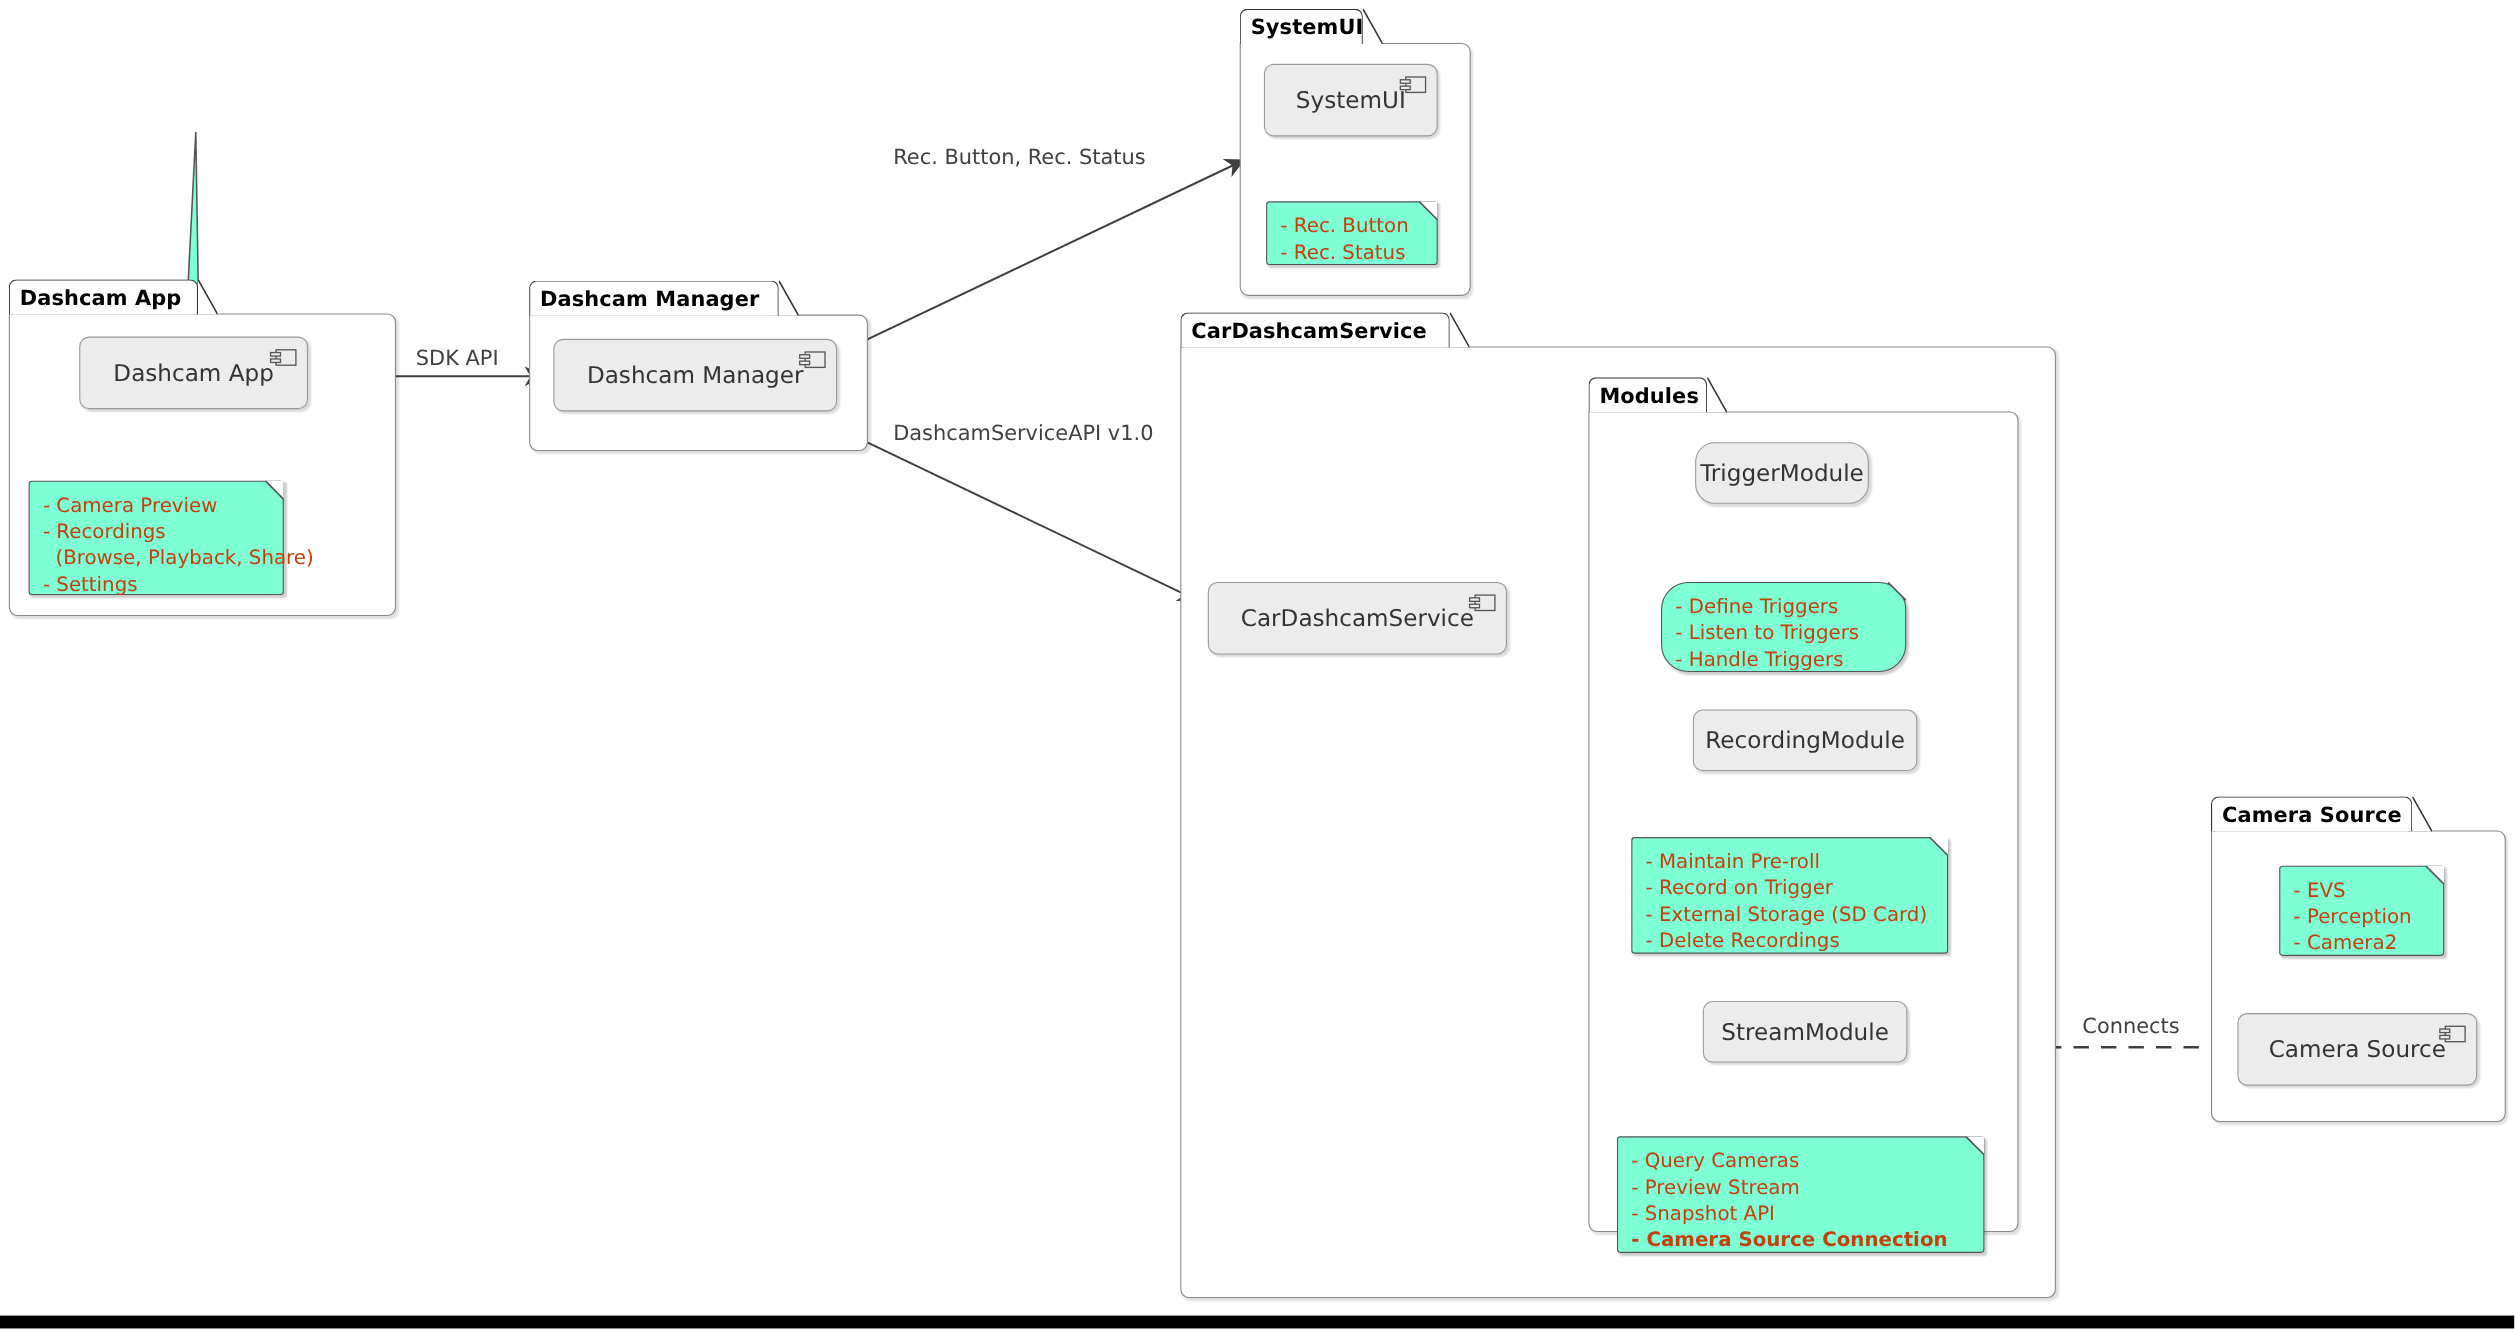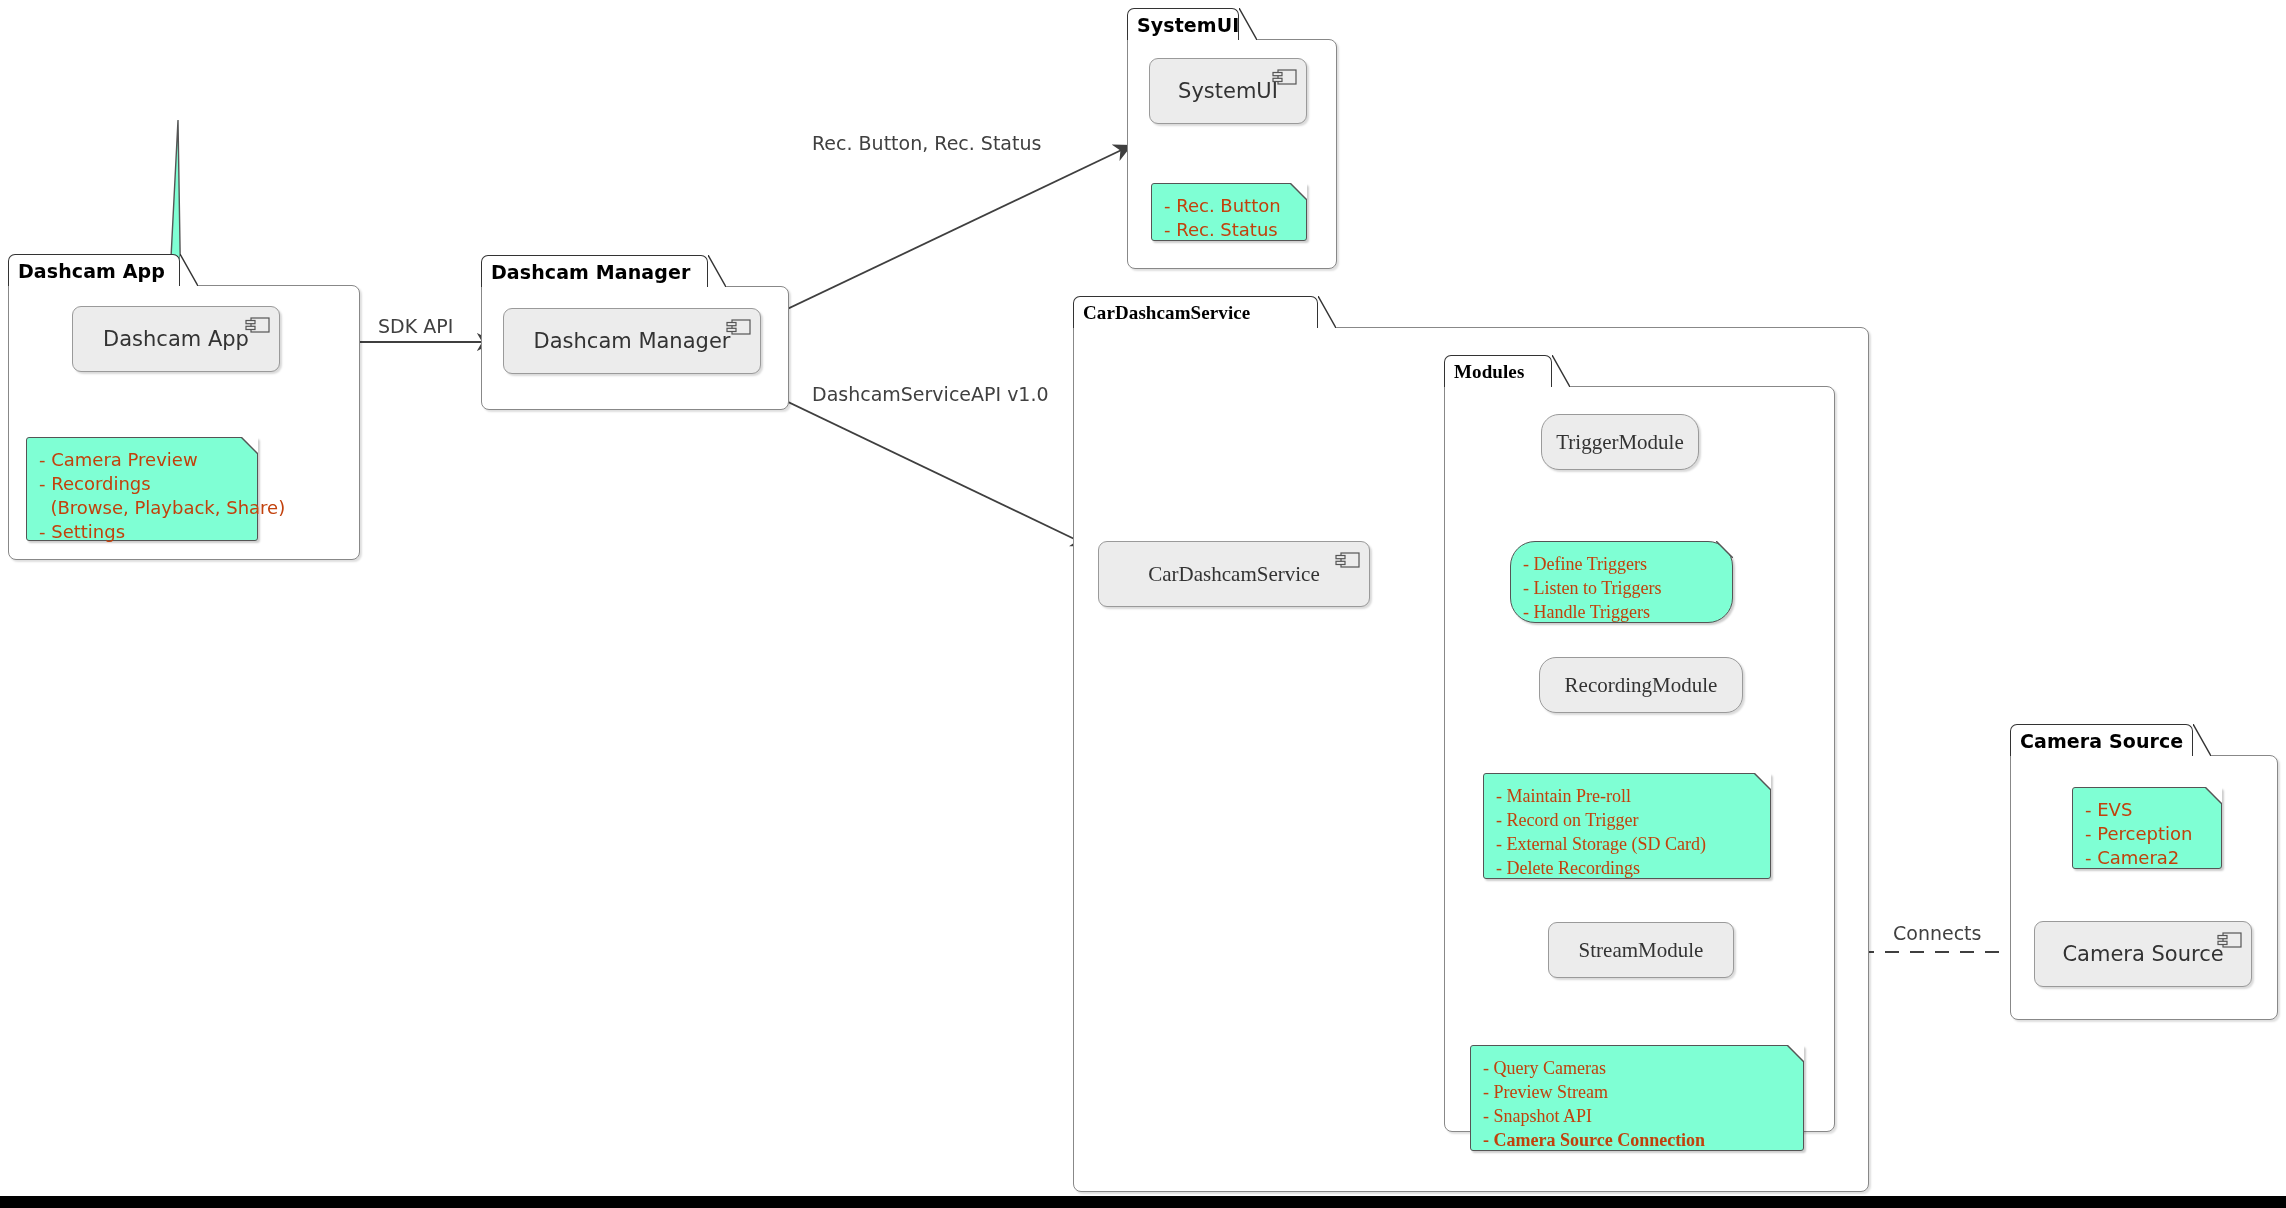--- a/index.html
+++ b/index.html
@@ -228,21 +228,21 @@
     <div class="note" style="left:24px; top:175px; width:156px; height:58px;">
       <svg class="note-fold" viewBox="0 0 17 17">
         <path d="M0,0 L17,17 L17,0 Z" fill="#ffffff" stroke="none"></path>
         <path d="M0,0 L17,17" stroke="#555555" stroke-width="1.5" fill="none"></path>
       </svg>
       <div class="note-line">- Rec. Button</div>
       <div class="note-line">- Rec. Status</div>
     </div>
   </div>
 
-  <div class="pkg" style="left:1073px; top:296px; width:796px; height:896px;font-family:Liberation Serif, serif;">
+  <div class="pkg" style="left:1073px; top:284px; width:796px; height:896px;">
     <div class="pkg-tab" style="width:245px;">
       <span class="pkg-tab-label">CarDashcamService</span>
     </div>
     <svg class="pkg-tab-slant" style="left:245px;" viewBox="0 0 18 32" preserveAspectRatio="none">
       <path d="M0,0 L18,32 L0,32 Z" fill="#ffffff" stroke="none"></path>
       <path d="M0,0 L18,32" stroke="#333333" stroke-width="1.4" fill="none"></path>
     </svg>
     <div class="pkg-body" style="top:31px; width:796px; height:865px; border-top-left-radius:0;"></div>
 
     <div class="comp center-align" style="left:25px; top:245px; width:272px; height:66px;">
@@ -270,21 +270,21 @@
       <div class="note" style="left:66px; top:186px; width:223px; height:82px;border-radius:25px;">
         <svg class="note-fold" viewBox="0 0 17 17">
           <path d="M0,0 L17,17 L17,0 Z" fill="#ffffff" stroke="none"></path>
           <path d="M0,0 L17,17" stroke="#555555" stroke-width="1.5" fill="none"></path>
         </svg>
         <div class="note-line">- Define Triggers</div>
         <div class="note-line">- Listen to Triggers</div>
         <div class="note-line">- Handle Triggers</div>
       </div>
 
-      <div class="comp center-align" style="left:95px; top:302px; width:204px; height:56px;border-radius:17px;">
+      <div class="comp center-align" style="left:95px; top:302px; width:204px; height:56px;">
         <span class="comp-label center">RecordingModule</span>
       </div>
       <div class="note" style="left:39px; top:418px; width:288px; height:106px;">
         <svg class="note-fold" viewBox="0 0 17 17">
           <path d="M0,0 L17,17 L17,0 Z" fill="#ffffff" stroke="none"></path>
           <path d="M0,0 L17,17" stroke="#555555" stroke-width="1.5" fill="none"></path>
         </svg>
         <div class="note-line">- Maintain Pre-roll</div>
         <div class="note-line">- Record on Trigger</div>
         <div class="note-line">- External Storage (SD Card)</div>

